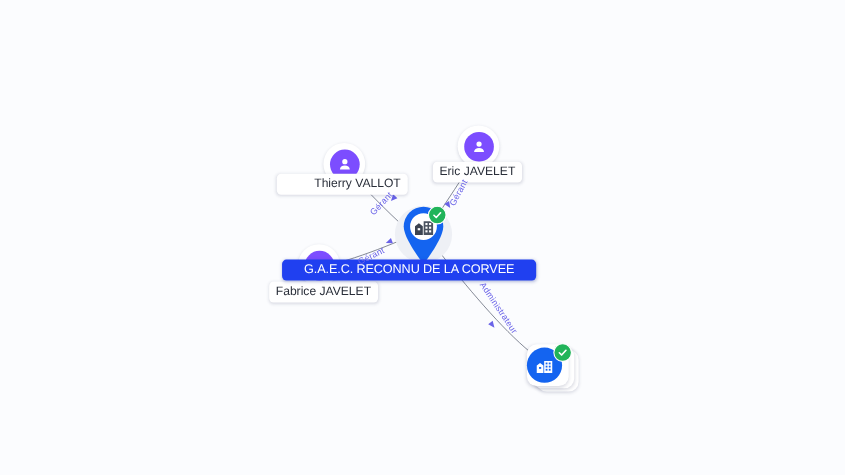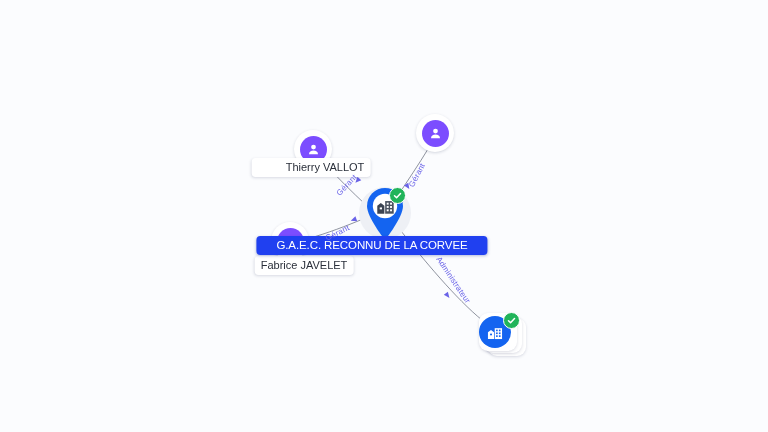--- a/index.html
+++ b/index.html
@@ -184,32 +184,33 @@
   <div class="node" id="node-eric" style="left: 435px; top: 133px;">
     <div class="person-shell">
       <div class="person-disc">
         <svg width="15" height="15" viewBox="0 0 24 24" fill="#ffffff">
           <circle cx="12" cy="8" r="3.8"></circle>
           <path d="M4.8 19.5c0-3.6 3.2-5.8 7.2-5.8s7.2 2.2 7.2 5.8z"></path>
         </svg>
       </div>
     </div>
   </div>
+  <div class="label" id="label-eric" style="left: 434px; top: 147px;">Eric JAVELET</div>
 
   <div class="node" id="node-fabrice" style="left: 290px; top: 241px;">
     <div class="person-shell">
       <div class="person-disc">
         <svg width="15" height="15" viewBox="0 0 24 24" fill="#ffffff">
           <circle cx="12" cy="8" r="3.8"></circle>
           <path d="M4.8 19.5c0-3.6 3.2-5.8 7.2-5.8s7.2 2.2 7.2 5.8z"></path>
         </svg>
       </div>
     </div>
   </div>
-  <div class="label" id="label-fabrice" style="left: 304px; top: 256px;">Fabrice JAVELET</div>
+  <div class="label" id="label-fabrice" style="left: 294px; top: 256px;">Fabrice JAVELET</div>
 
   <div class="node" id="node-gaec" style="left: 385px; top: 213px;">
     <div class="pin-halo"></div>
     <div class="pin-wrap">
       <svg class="pin-svg" width="44" height="56" viewBox="0 0 44 56">
         <path d="M22 55 C22 55 4 32.5 4 21 A18 18 0 0 1 40 21 C40 32.5 22 55 22 55 Z" fill="#1464f0"></path>
         <circle cx="22" cy="21" r="12.2" fill="#ffffff"></circle>
       </svg>
       <div class="pin-icon">
         <svg width="21" height="21" viewBox="0 0 24 24" fill="#3c4452">

